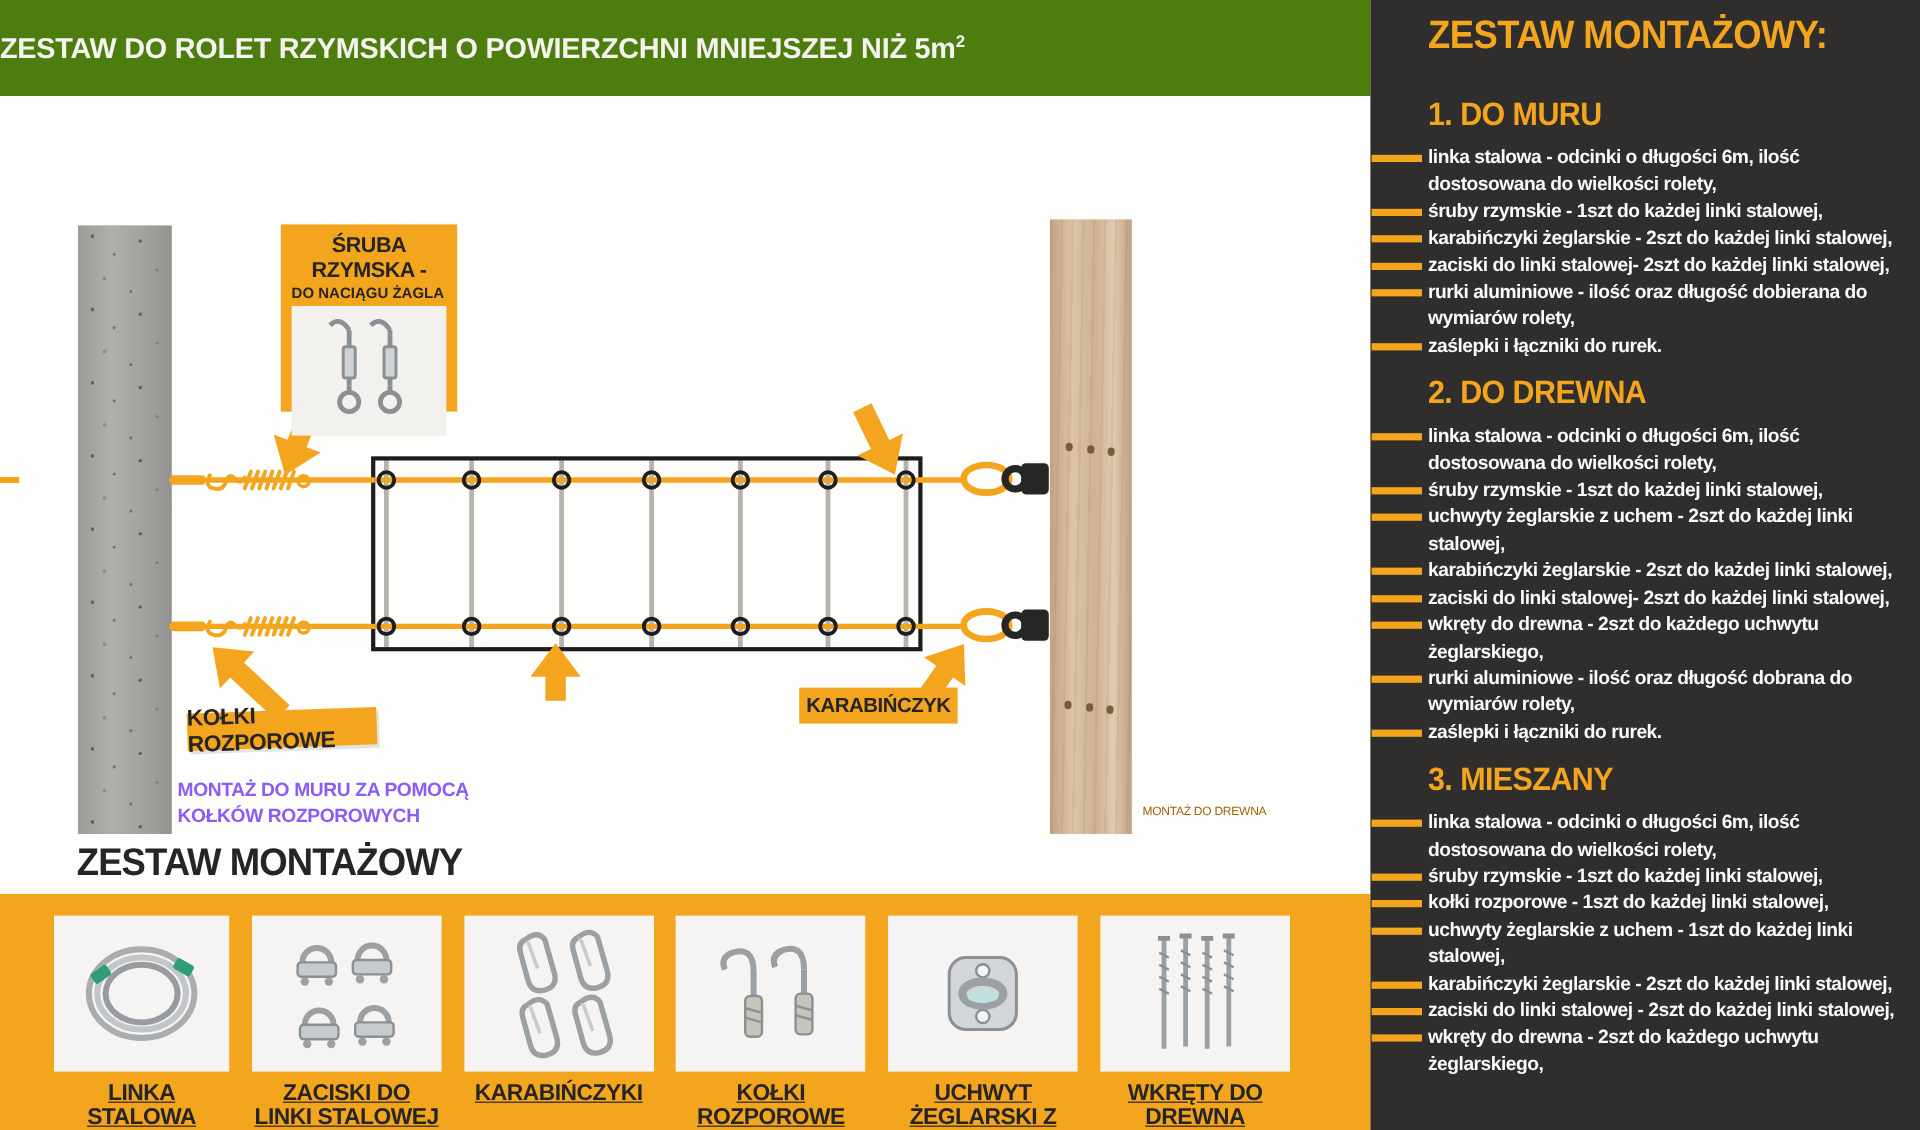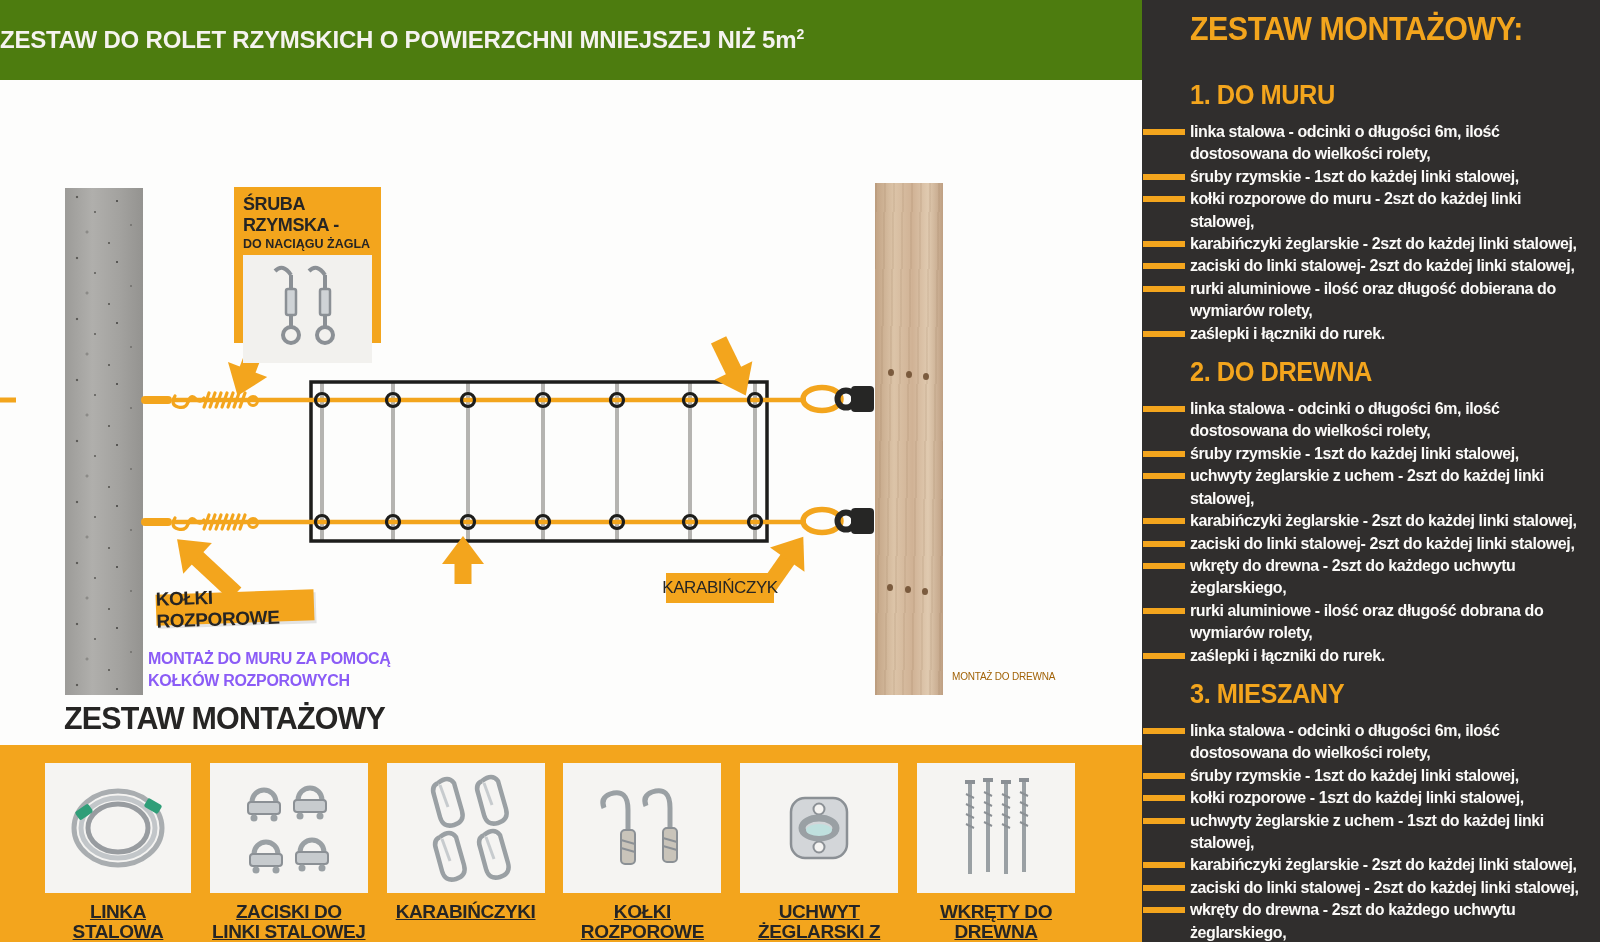--- a/index.html
+++ b/index.html
@@ -84,21 +84,21 @@
     align-items:center; justify-content:center;
   }
   .product .plabel {
     margin-top:9px; color:#262524; font-weight:700; font-size:19px;
     letter-spacing:-0.4px; text-align:center; line-height:1.05;text-decoration:underline;
   }
 
   
   .ybox { position:absolute; background:#f3a51d; color:#262524; z-index:5; }
   .sruba-box { left:234px; top:187px; width:147px; height:156px; padding:7px 9px 9px; }
-  .sruba-box .l1 { font-size:18px; font-weight:700; letter-spacing:-0.4px; }
+  .sruba-box .l1 { font-size:18px; font-weight:700; letter-spacing:-0.4px;text-align:center; }
   .sruba-box .l2 { font-size:12.5px; font-weight:700; margin-top:1px; }
   .sruba-box .photo-inner {
     margin-top:4px; width:129px; height:108px; background:#f2f1ee;
     display:flex; align-items:center; justify-content:center;
   }
   .oczko-box { left:607px; top:264px; width:177px; height:70px; padding:6px 10px; }
   .oczko-box .l1 { font-size:18px; font-weight:700; letter-spacing:-0.4px; }
   .oczko-box .l2 { font-size:11.5px; font-weight:700; margin-top:2px; }
   .kolki-box {
     left:156px; top:592px; width:158px; height:31px;
@@ -106,23 +106,23 @@
     font-size:19px; font-weight:700; letter-spacing:-0.4px;
     transform:rotate(-2deg); box-shadow:2px 3px 0 rgba(40,40,40,0.12);
   }
   .rurki-box { left:391px; top:578px; width:133px; height:152px; padding:8px 2px 0; text-align:center; }
   .rurki-box .l1 { font-size:15.5px; font-weight:700; letter-spacing:-0.4px; }
   .rurki-box .photo-inner {
     margin:7px auto 0; width:105px; height:100px; background:#f2f1ee;
     display:flex; align-items:center; justify-content:center;
   }
   .karab-box {
-    left:666px; top:573px; width:108px; height:30px;
+    left:666px; top:573px; width:132px; height:30px;
     display:flex; align-items:center; justify-content:center;
-    font-size:17px; font-weight:400; letter-spacing:-0.4px;
+    font-size:17px; font-weight:700; letter-spacing:-0.4px;
   }
   .montaz-muru {
     position:absolute; left:148px; top:648px; color:#8b5cf6;
     font-size:16px; font-weight:700; letter-spacing:-0.3px; line-height:1.35; z-index:5;
   }
   .montaz-drewna {
     position:absolute; left:952px; top:671px; color:#a16207;
     font-size:10px; font-weight:400; letter-spacing:-0.2px; z-index:5;
   }
   .zestaw-heading {
@@ -399,21 +399,20 @@
     </div>
   </div>
 
   <div class="panel">
     <div class="panel-title">ZESTAW MONTAŻOWY:</div>
 
     <div class="section-heading">1. DO MURU</div>
     <ul>
       <li>linka stalowa - odcinki o długości 6m, ilość dostosowana do wielkości rolety,</li>
       <li>śruby rzymskie - 1szt do każdej linki stalowej,</li>
-      <li>kołki rozporowe do muru - 2szt do każdej linki stalowej,</li>
       <li>karabińczyki żeglarskie - 2szt do każdej linki stalowej,</li>
       <li>zaciski do linki stalowej- 2szt do każdej linki stalowej,</li>
       <li>rurki aluminiowe - ilość oraz długość dobierana do wymiarów rolety,</li>
       <li>zaślepki i łączniki do rurek.</li>
     </ul>
 
     <div class="section-heading">2. DO DREWNA</div>
     <ul>
       <li>linka stalowa - odcinki o długości 6m, ilość dostosowana do wielkości rolety,</li>
       <li>śruby rzymskie - 1szt do każdej linki stalowej,</li>

